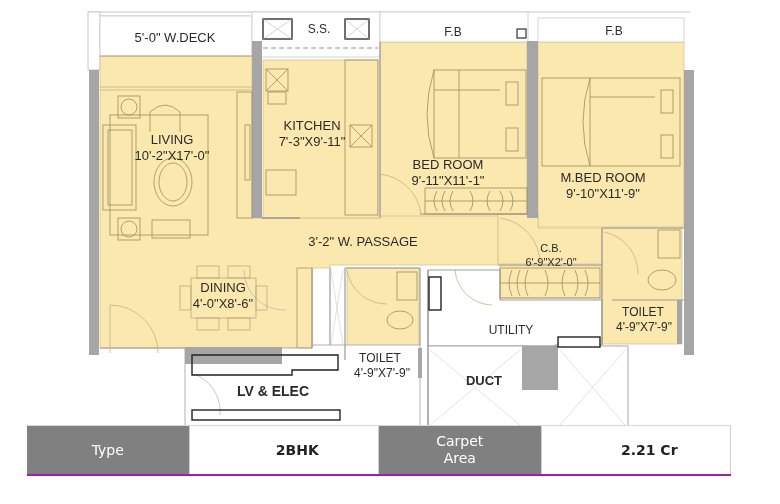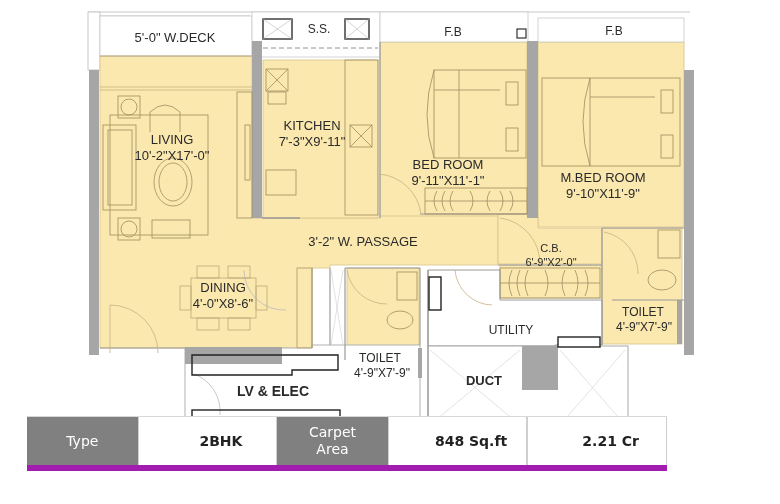--- a/index.html
+++ b/index.html
@@ -1,20 +1,20 @@
 <!DOCTYPE html>
 <html><head>
   <meta charset="utf-8">
   <style>
     html, body { margin: 0; padding: 0; background: #ffffff; }
     body { width: 780px; height: 504px; position: relative; overflow: hidden; font-family: "Liberation Sans", sans-serif; }
     #plan { position: absolute; left: 0; top: 0; width: 780px; height: 440px; }
     .lbl { font-family: "Liberation Sans", sans-serif; fill: #2a2a2a; }
     .lbl-b { font-family: "Liberation Sans", sans-serif; fill: #2a2a2a; font-weight: bold; }
-    #info-table { position: absolute; left: 27px; top: 416px; width: 640px; height: 48px; display: flex; border-bottom: 6px solid #a21caf; border-top: 1px solid #d8d8d8; }
+    #info-table { position: absolute; left: 27px; top: 425px; width: 704px; height: 48px; display: flex; border-bottom: 2px solid #a21caf; border-top: 1px solid #d8d8d8; }
     .cell { flex: 1 1 0; display: flex; align-items: center; justify-content: center; text-align: center; font-family: "DejaVu Sans", sans-serif; font-size: 14px; line-height: 17px; }
     .cell.head { background: #808080; color: #ffffff; }
     .cell.val { background: #ffffff; color: #222222; font-weight: bold; border-left: 1px solid #cfcfcf; border-right: 1px solid #cfcfcf; padding-left: 27px; }
     .cell-inner { white-space: pre-line; }
   </style>
 </head>
 <body>
 
 <svg id="plan" viewBox="0 0 780 440" xmlns="http://www.w3.org/2000/svg">
 
@@ -241,18 +241,15 @@
       <span class="cell-inner">Type</span>
     </div>
   <div class="cell val">
       <span class="cell-inner">2BHK</span>
     </div>
   <div class="cell head">
       <span class="cell-inner">Carpet
 Area</span>
     </div>
   <div class="cell val">
-      <span class="cell-inner">848 Sq.ft</span>
-    </div>
-  <div class="cell val">
       <span class="cell-inner">2.21 Cr</span>
     </div>
 </div>
 
 </body></html>

